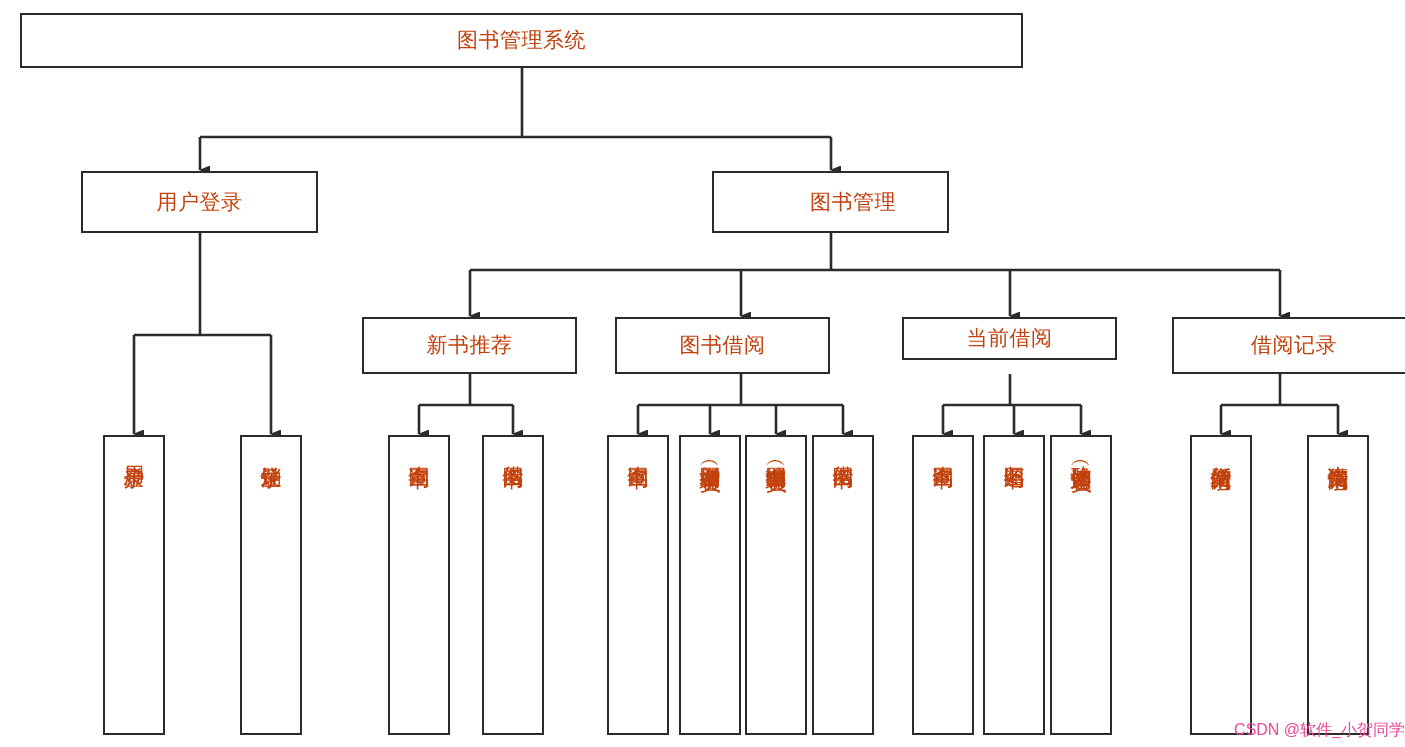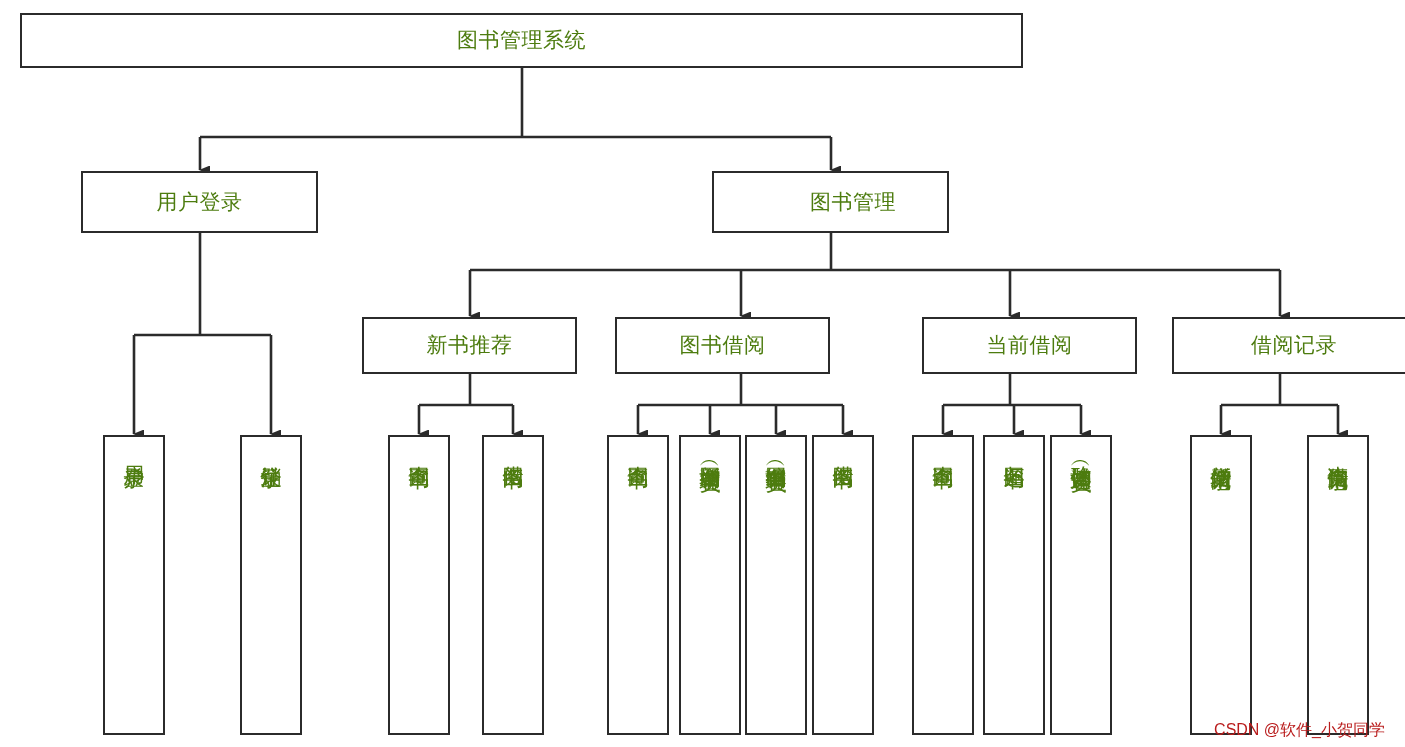--- a/index.html
+++ b/index.html
@@ -33,43 +33,43 @@
     background: #ffffff;
     border: 2px solid #2b2b2b;
     display: flex;
     align-items: center;
     justify-content: center;
     z-index: 2;
   }
   .node .lbl {
     font-size: 21px;
     line-height: 1.15;
-    color: #4d7c0f;
+    color: #c2410c;
     letter-spacing: 0.5px;
     white-space: nowrap;
   }
   .node.vertical {
     align-items: flex-start;
     justify-content: center;
     padding-top: 12px;
   }
   .node.vertical .lbl {
     writing-mode: vertical-rl;
     text-orientation: upright;
     font-size: 21px;
     line-height: 1.42;
     letter-spacing: 1px;
     white-space: nowrap;
   }
   #watermark {
     position: absolute;
-    right: 20px;
+    right: 0;
     bottom: 6px;
     font-size: 16px;
-    color: #b91c1c;
+    color: #ec4899;
     z-index: 5;
     white-space: nowrap;
   }
 </style>
 </head>
 <body>
 
 <div id="canvas">
 
   <svg id="edges" viewBox="0 0 1405 747" xmlns="http://www.w3.org/2000/svg">
@@ -124,21 +124,21 @@
       </div>
       <div class="node" style="left: 712px; top: 171px; width: 237px; height: 62px; padding-left: 45px;">
         <span class="lbl">图书管理</span>
       </div>
       <div class="node" style="left: 362px; top: 317px; width: 215px; height: 57px;">
         <span class="lbl">新书推荐</span>
       </div>
       <div class="node" style="left: 615px; top: 317px; width: 215px; height: 57px;">
         <span class="lbl">图书借阅</span>
       </div>
-      <div class="node" style="left: 902px; top: 317px; width: 215px; height: 57px; margin-left: 20px;">
+      <div class="node" style="left: 902px; top: 317px; width: 215px; height: 43px;">
         <span class="lbl">当前借阅</span>
       </div>
       <div class="node" style="left: 1172px; top: 317px; width: 244px; height: 57px;">
         <span class="lbl">借阅记录</span>
       </div>
       <div class="node vertical" style="left: 103px; top: 435px; width: 62px; height: 300px;">
         <span class="lbl">用户登录</span>
       </div>
       <div class="node vertical" style="left: 240px; top: 435px; width: 62px; height: 300px;">
         <span class="lbl">注销登录</span>

